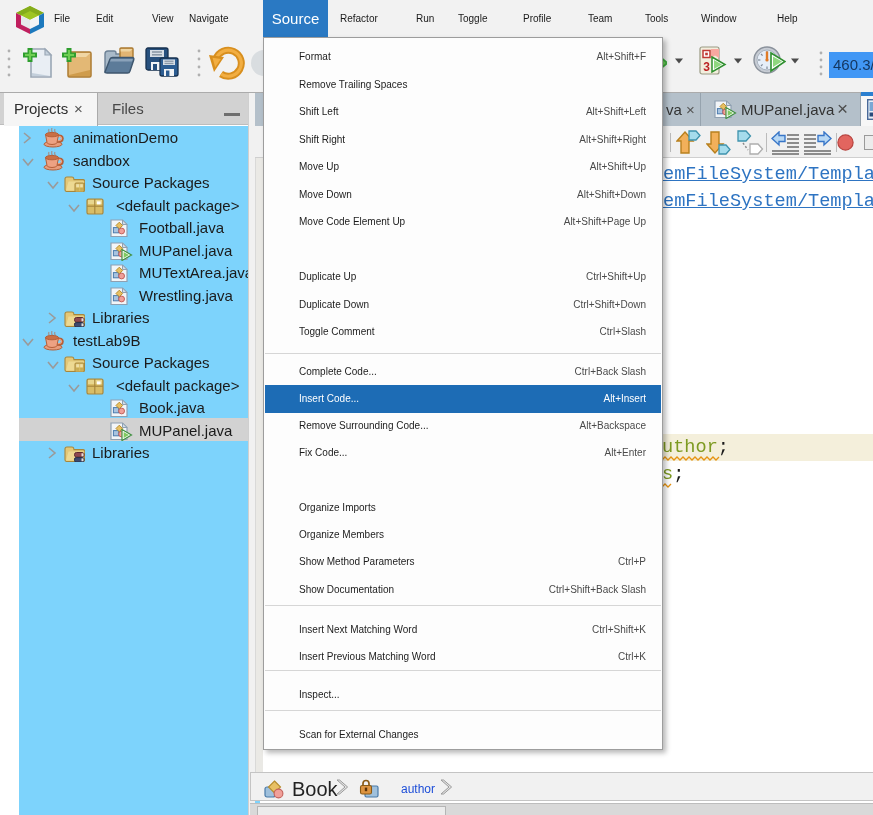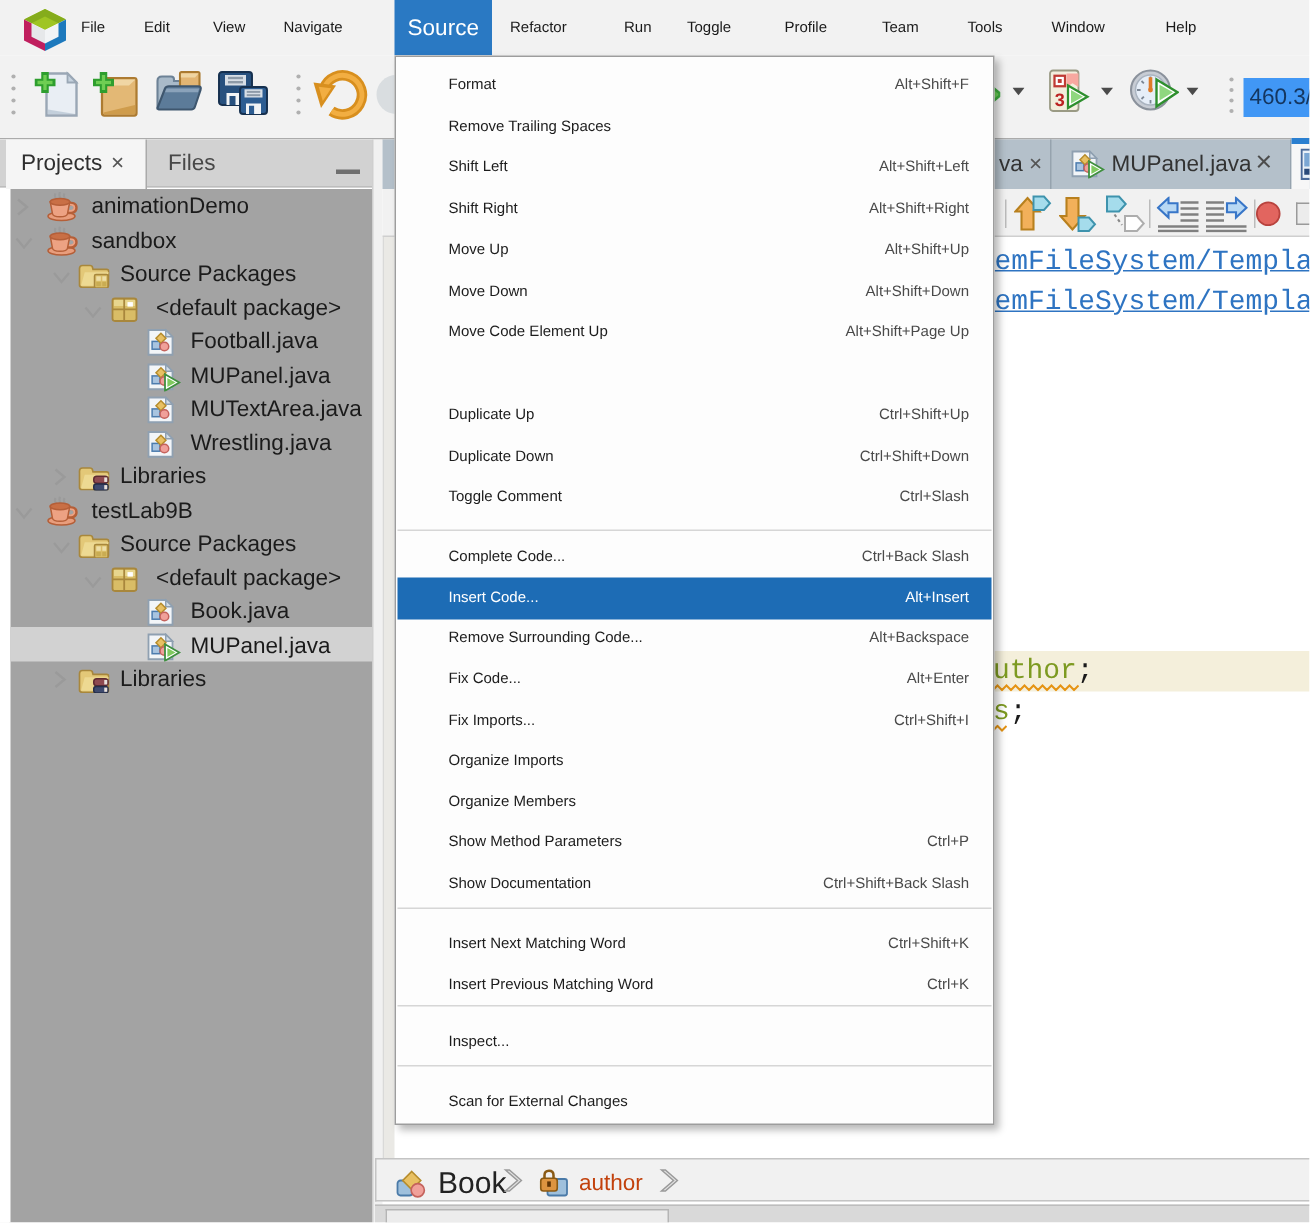--- a/index.html
+++ b/index.html
@@ -20,21 +20,21 @@
 <polygon points="16,0 30,7 30,21 16,28 2,21 2,7" fill="#ffffff"></polygon>
 <polygon points="16,0 30,7 16,14 2,7" fill="#9fc523"></polygon>
 <polygon points="16,0 30,7 25,9.5 16,5 7,9.5 2,7" fill="#85ac1c"></polygon>
 <polygon points="2,7 16,14 16,28 2,21" fill="#e6e8ea"></polygon>
 <polygon points="30,7 30,21 16,28 16,14" fill="#f2f4f6"></polygon>
 <polygon points="2,7 7,9.5 7,18.5 16,23 16,28 2,21" fill="#c01f5e"></polygon>
 <polygon points="30,7 25,9.5 25,18.5 16,23 16,28 30,21" fill="#1d79bd"></polygon>
 </svg>
 <div class="mb" style="left:54px">File</div>
 <div class="mb" style="left:96px">Edit</div>
-<div class="mb" style="left:142px">View</div>
+<div class="mb" style="left:152px">View</div>
 <div class="mb" style="left:189px">Navigate</div>
 <div class="abs" style="left:263px;top:0;width:65px;height:37px;background:#2a79c3;color:#fff;font-size:15px;line-height:37px;text-align:center">Source</div>
 <div class="mb" style="left:340px">Refactor</div>
 <div class="mb" style="left:416px">Run</div>
 <div class="mb" style="left:458px">Toggle</div>
 <div class="mb" style="left:523px">Profile</div>
 <div class="mb" style="left:588px">Team</div>
 <div class="mb" style="left:645px">Tools</div>
 <div class="mb" style="left:701px">Window</div>
 <div class="mb" style="left:777px">Help</div>
@@ -188,21 +188,21 @@
 
 <div class="abs" style="left:0;top:93px;width:248px;height:722px;background:#fff"></div>
 <div class="abs" style="left:0;top:93px;width:248px;height:32px;background:#d2d2d2;border-bottom:1px solid #bdbdbd"></div>
 <div class="abs" style="left:4px;top:93px;width:94px;height:33px;background:#f5f5f5;border-right:1px solid #aaa;font-size:15px;color:#2e2e2e;line-height:32px">
     <span style="position:absolute;left:10px">Projects</span>
     <span style="position:absolute;left:70px;color:#555;font-size:15px">×</span>
   </div>
 <div class="abs" style="left:112px;top:93px;width:60px;height:32px;font-size:15px;color:#484848;line-height:32px">Files</div>
 <div class="abs" style="left:224px;top:113px;width:16px;height:3px;background:#6f6f6f"></div>
 
-<div class="abs" style="left:7px;top:126px;width:241px;height:689px;background:#a3a3a3;overflow:hidden">
+<div class="abs" style="left:19px;top:126px;width:241px;height:689px;background:#7dd3fc;overflow:hidden">
 
 <div class="abs" style="left:0;top:292px;width:241px;height:23px;background:#d2d2d2"></div>
 
 <svg width="0" height="0" style="position:absolute">
 <defs>
 <g id="cup">
 <path d="M6 1 Q5 3 6.5 4.5 M9 0 Q8 2.5 9.5 4.5 M12 1 Q11 3 12.5 4.5" stroke="#9a9a9a" stroke-width="1.4" fill="none"></path>
 <ellipse cx="10" cy="16.2" rx="9" ry="2.8" fill="#e89d7c" stroke="#b55f38" stroke-width="1"></ellipse>
 <path d="M14.5 8 Q19.5 7 19.5 10.5 Q19.5 14 14 13.5" fill="none" stroke="#b55f38" stroke-width="2.6"></path>
 <path d="M14.5 8.6 Q18.6 7.9 18.6 10.5 Q18.6 12.9 14 12.6" fill="none" stroke="#eda283" stroke-width="1.2"></path>
@@ -469,21 +469,21 @@
 <div class="abs" style="left:292px;top:775px;width:60px;height:28px;font-size:20px;color:#222;line-height:28px">Book</div>
 <svg class="abs" style="left:334px;top:779px" width="16" height="16" viewBox="0 0 16 16">
     <polygon points="3,1 11,8 3,15 5.6,15 13.6,8 5.6,1" fill="#e2e2e2" stroke="#9a9a9a" stroke-width="1"></polygon>
   </svg>
 <svg class="abs" style="left:358px;top:778px" width="23" height="23">
 <rect x="7" y="8" width="13" height="11" rx="1.5" fill="#9fc0dc" stroke="#4a7aa8" stroke-width="1.2"></rect>
 <path d="M5 8 L5 5.5 Q5 2.5 8 2.5 Q11 2.5 11 5.5 L11 8" fill="none" stroke="#8a5a14" stroke-width="1.7"></path>
 <rect x="2.5" y="7.5" width="11" height="8.5" rx="1.8" fill="#dd9440" stroke="#8a5a14" stroke-width="1.1"></rect>
 <rect x="6.8" y="9.6" width="2.4" height="3.6" fill="#5e3406"></rect>
 </svg>
-<div class="abs" style="left:386px;top:775px;width:60px;height:28px;font-size:15px;color:#c2410c;line-height:28px">author</div>
+<div class="abs" style="left:401px;top:775px;width:60px;height:28px;font-size:12px;color:#1d4ed8;line-height:28px">author</div>
 <svg class="abs" style="left:438px;top:779px" width="16" height="16" viewBox="0 0 16 16">
     <polygon points="3,1 11,8 3,15 5.6,15 13.6,8 5.6,1" fill="#e2e2e2" stroke="#9a9a9a" stroke-width="1"></polygon>
   </svg>
 
 <div class="abs" style="left:250px;top:803px;width:623px;height:12px;background:#d9d9d9;border-top:1px solid #bdbdbd"></div>
 <div class="abs" style="left:257px;top:806px;width:189px;height:9px;background:#ececec;border:1px solid #b5b5b5;border-bottom:none"></div>
 
 <div class="abs" style="left:263px;top:37px;width:400px;height:713px;background:#fdfdfd;border:1px solid #9d9d9d;box-shadow:3px 3px 5px rgba(0,0,0,0.28)">
 <div class="mi" style="top:5px">
       <span class="lb">Format</span>
@@ -534,24 +534,20 @@
       <span class="sc" style="color:#fff">Alt+Insert</span>
     </div>
 <div class="mi" style="top:374px">
       <span class="lb">Remove Surrounding Code...</span>
       <span class="sc">Alt+Backspace</span>
     </div>
 <div class="mi" style="top:401px">
       <span class="lb">Fix Code...</span>
       <span class="sc">Alt+Enter</span>
     </div>
-<div class="mi" style="top:429px">
-      <span class="lb">Fix Imports...</span>
-      <span class="sc">Ctrl+Shift+I</span>
-    </div>
 <div class="mi" style="top:456px">
       <span class="lb">Organize Imports</span>
     </div>
 <div class="mi" style="top:483px">
       <span class="lb">Organize Members</span>
     </div>
 <div class="mi" style="top:510px">
       <span class="lb">Show Method Parameters</span>
       <span class="sc">Ctrl+P</span>
     </div>

